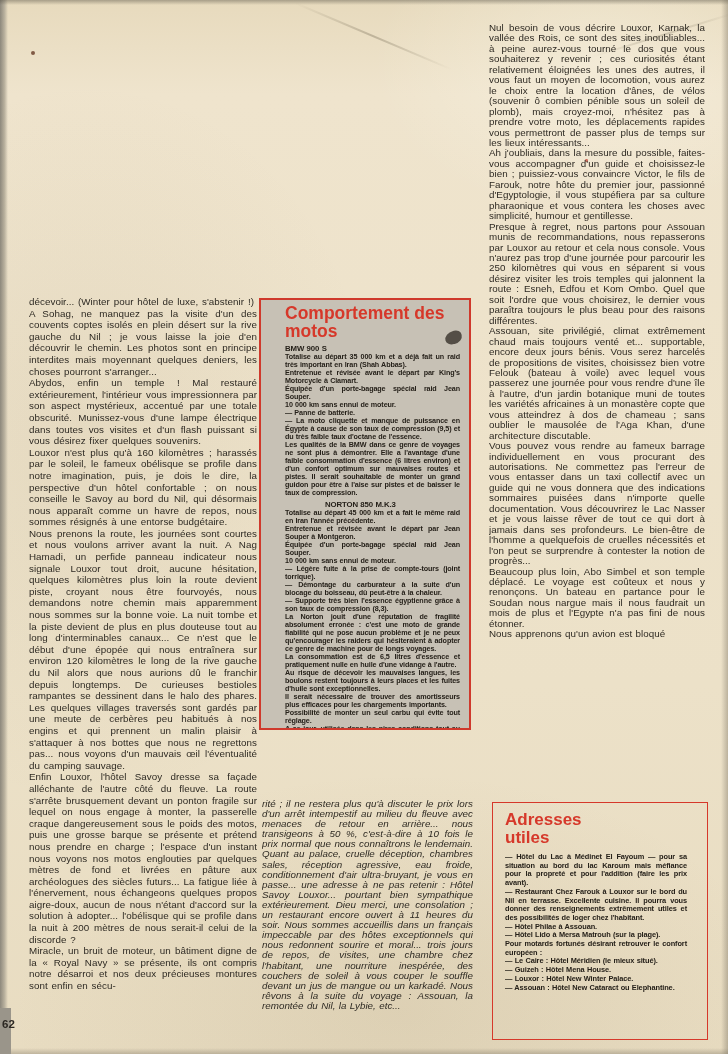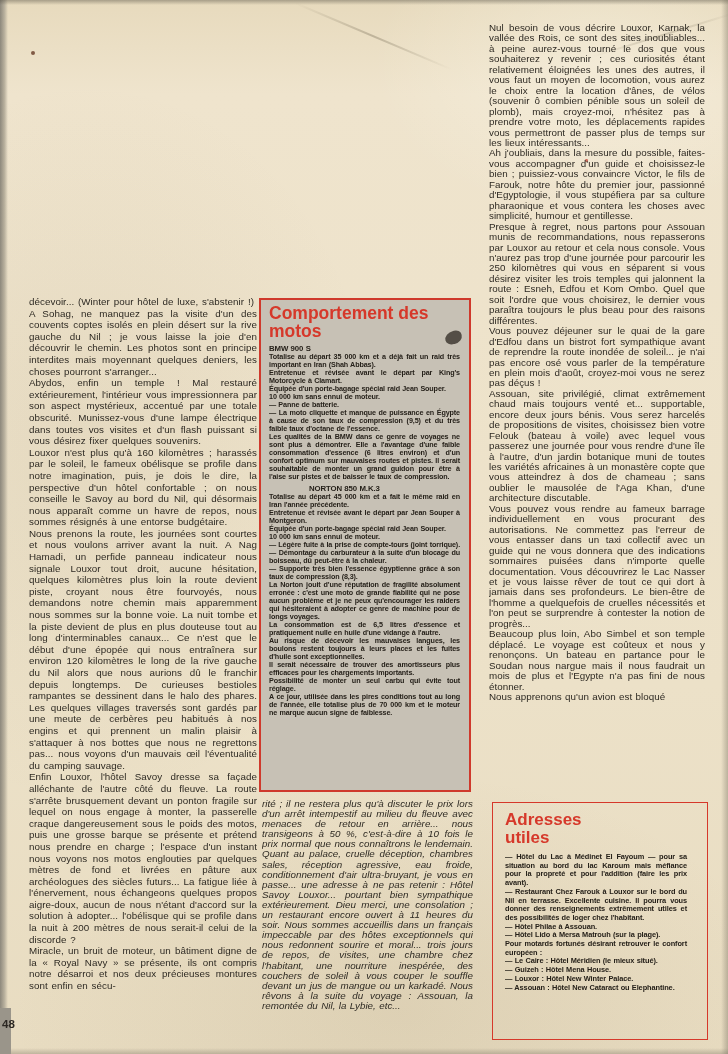--- a/index.html
+++ b/index.html
@@ -41,22 +41,22 @@
 
   
   .col { position:absolute; text-align:justify; overflow:hidden; hyphens:manual; }
   .col p { margin:0; }
   .col-left  { left:29px;  top:296px; width:228px; height:752px; font-size:9.8px; line-height:11.6px;  word-spacing:1px;   letter-spacing:0.05px; }
   .col-right { left:489px; top:23px;  width:216px; height:775px; font-size:9.8px; line-height:10.45px; word-spacing:0.6px; letter-spacing:0.02px; }
   .col-mid   { left:262px; top:799px; width:211px; height:255px; font-size:9.8px; line-height:10.1px;  word-spacing:0.6px; letter-spacing:0.02px;font-style:italic; }
 
   
   .motos-box {
-    position:absolute; left:259px; top:298px; width:212px; height:494px; box-sizing:border-box;
-    background:#c7c1b5; border:2px solid #cf392c; padding:5px 9px 4px 8px; overflow:hidden;
+    position:absolute; left:259px; top:298px; width:212px; height:432px; box-sizing:border-box;
+    background:#c7c1b5; border:2px solid #cf392c; padding:5px 9px 4px 24px; overflow:hidden;
   }
   .box-title {
     margin:0 0 4px 0; width:172px;
     font-size:17.5px; line-height:17.5px; font-weight:bold; color:#d6382a; letter-spacing:0;
   }
   .ink-blob { position:absolute; right:7px; top:31px; width:17px; height:13px;
     background:#3f3a33; border-radius:60% 40% 55% 45%; transform:rotate(-14deg); opacity:0.85; }
   .box-body { font-size:7.2px; line-height:8px; font-weight:bold; color:#26211a;
     text-align:justify; letter-spacing:-0.12px; word-spacing:0.4px; }
   .box-body p { margin:0; }
@@ -141,21 +141,20 @@
   <div class="col col-mid">
 
   <p>rité ; il ne restera plus qu'à discuter le prix lors d'un arrêt intempestif au milieu du fleuve avec menaces de retour en arrière... nous transigeons à 50 %, c'est-à-dire à 10 fois le prix normal que nous connaîtrons le lendemain. Quant au palace, cruelle déception, chambres sales, réception agressive, eau froide, conditionnement d'air ultra-bruyant, je vous en passe... une adresse à ne pas retenir : Hôtel Savoy Louxor... pourtant bien sympathique extérieurement. Dieu merci, une consolation ; un restaurant encore ouvert à 11 heures du soir. Nous sommes accueillis dans un français impeccable par des hôtes exceptionnels qui nous redonnent sourire et moral... trois jours de repos, de visites, une chambre chez l'habitant, une nourriture inespérée, des couchers de soleil à vous couper le souffle devant un jus de mangue ou un karkadé. Nous rêvons à la suite du voyage : Assouan, la remontée du Nil, la Lybie, etc...</p>
     </div>
 
   <div class="col col-right">
 
   <p>Nul besoin de vous décrire Louxor, Karnak, la vallée des Rois, ce sont des sites inoubliables... à peine aurez-vous tourné le dos que vous souhaiterez y revenir ; ces curiosités étant relativement éloignées les unes des autres, il vous faut un moyen de locomotion, vous aurez le choix entre la location d'ânes, de vélos (souvenir ô combien pénible sous un soleil de plomb), mais croyez-moi, n'hésitez pas à prendre votre moto, les déplacements rapides vous permettront de passer plus de temps sur les lieux intéressants...</p>
       <p>Ah j'oubliais, dans la mesure du possible, faites-vous accompagner d'un guide et choisissez-le bien ; puissiez-vous convaincre Victor, le fils de Farouk, notre hôte du premier jour, passionné d'Egyptologie, il vous stupéfiera par sa culture pharaonique et vous contera les choses avec simplicité, humour et gentillesse.</p>
       <p>Presque à regret, nous partons pour Assouan munis de recommandations, nous repasserons par Louxor au retour et cela nous console. Vous n'aurez pas trop d'une journée pour parcourir les 250 kilomètres qui vous en séparent si vous désirez visiter les trois temples qui jalonnent la route : Esneh, Edfou et Kom Ombo. Quel que soit l'ordre que vous choisirez, le dernier vous paraîtra toujours le plus beau pour des raisons différentes.</p>
-      <p>Vous pouvez déjeuner sur le quai de la gare d'Edfou dans un bistrot fort sympathique avant de reprendre la route inondée de soleil... je n'ai pas encore osé vous parler de la température en plein mois d'août, croyez-moi vous ne serez pas déçus !</p>
       <p>Assouan, site privilégié, climat extrêmement chaud mais toujours venté et... supportable, encore deux jours bénis. Vous serez harcelés de propositions de visites, choisissez bien votre Felouk (bateau à voile) avec lequel vous passerez une journée pour vous rendre d'une île à l'autre, d'un jardin botanique muni de toutes les variétés africaines à un monastère copte que vous atteindrez à dos de chameau ; sans oublier le mausolée de l'Aga Khan, d'une architecture discutable.</p>
       <p>Vous pouvez vous rendre au fameux barrage individuellement en vous procurant des autorisations. Ne commettez pas l'erreur de vous entasser dans un taxi collectif avec un guide qui ne vous donnera que des indications sommaires puisées dans n'importe quelle documentation. Vous découvrirez le Lac Nasser et je vous laisse rêver de tout ce qui dort à jamais dans ses profondeurs. Le bien-être de l'homme a quelquefois de cruelles nécessités et l'on peut se surprendre à contester la notion de progrès...</p>
       <p>Beaucoup plus loin, Abo Simbel et son temple déplacé. Le voyage est coûteux et nous y renonçons. Un bateau en partance pour le Soudan nous nargue mais il nous faudrait un mois de plus et l'Egypte n'a pas fini de nous étonner.</p>
       <p>Nous apprenons qu'un avion est bloqué</p>
     </div>
 
   <section class="addr-box">
     <h2 class="addr-title">Adresses utiles</h2>
     <div class="addr-body">
 
@@ -164,15 +163,15 @@
         <p>— Hôtel Philae à Assouan.</p>
         <p>— Hôtel Lido à Mersa Matrouh (sur la plage).</p>
         <p>Pour motards fortunés désirant retrouver le confort européen :</p>
         <p>— Le Caire : Hôtel Méridien (le mieux situé).</p>
         <p>— Guizeh : Hôtel Mena House.</p>
         <p>— Louxor : Hôtel New Winter Palace.</p>
         <p>— Assouan : Hôtel New Cataract ou Elephantine.</p>
       </div>
   </section>
 
-  <div class="page-number">48</div>
+  <div class="page-number">62</div>
 
 </div>
 
 </body></html>

